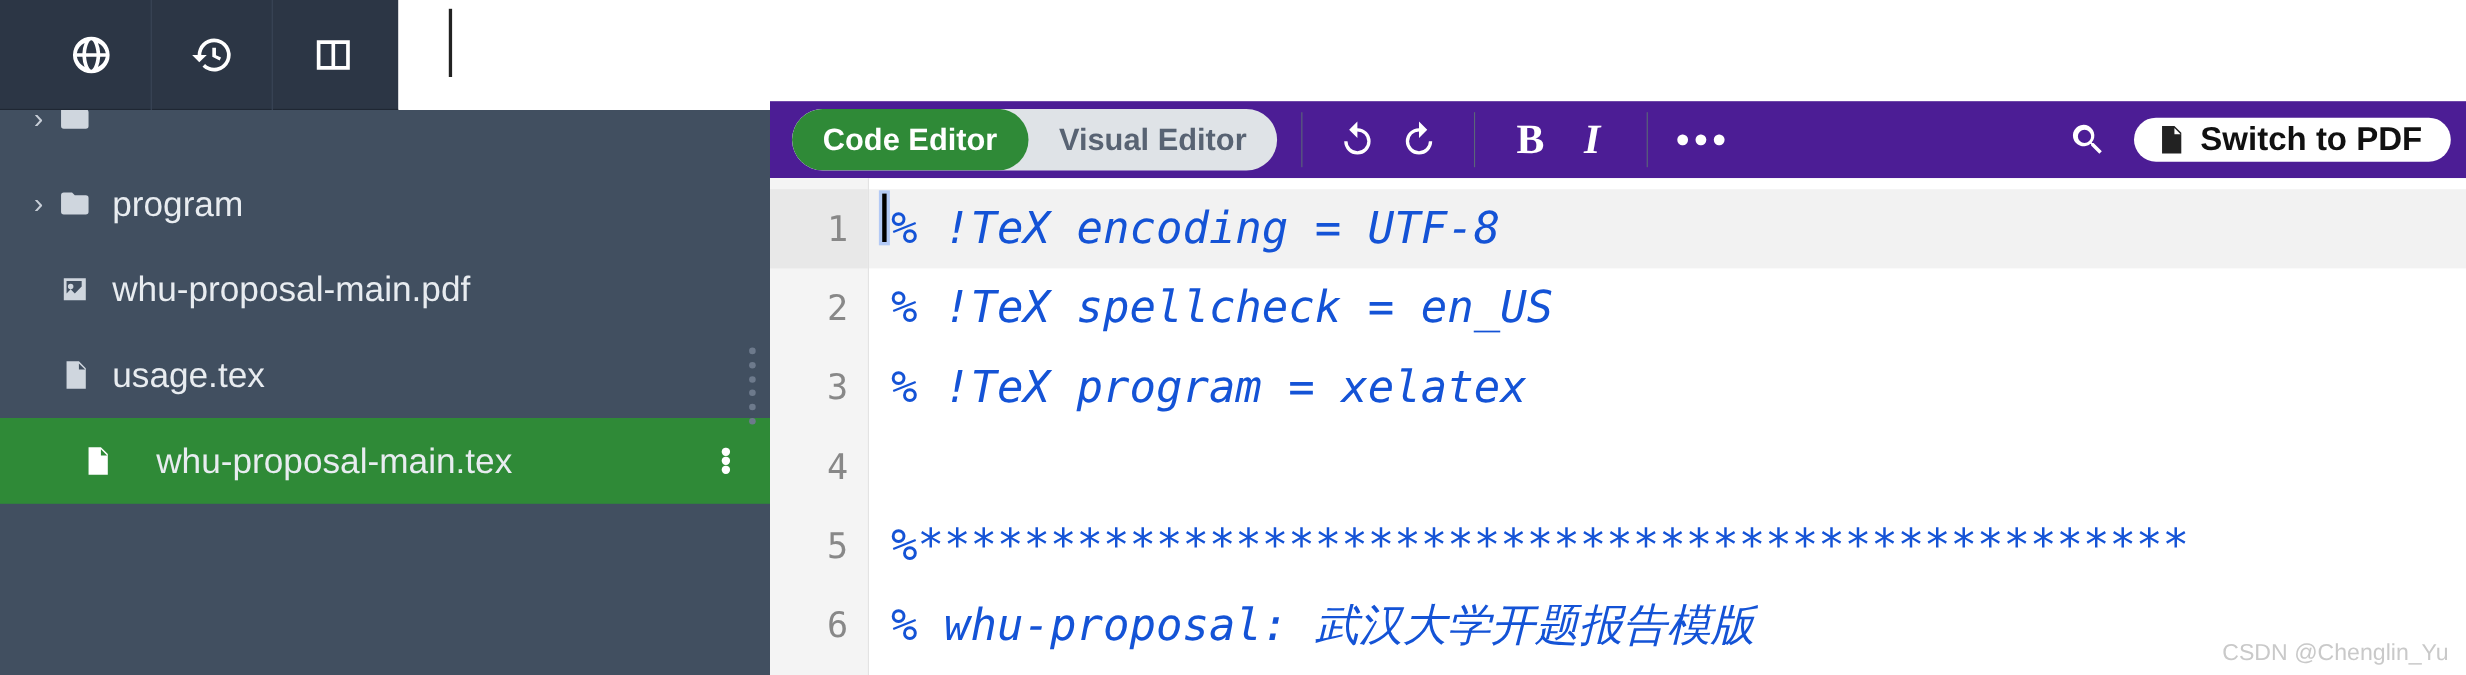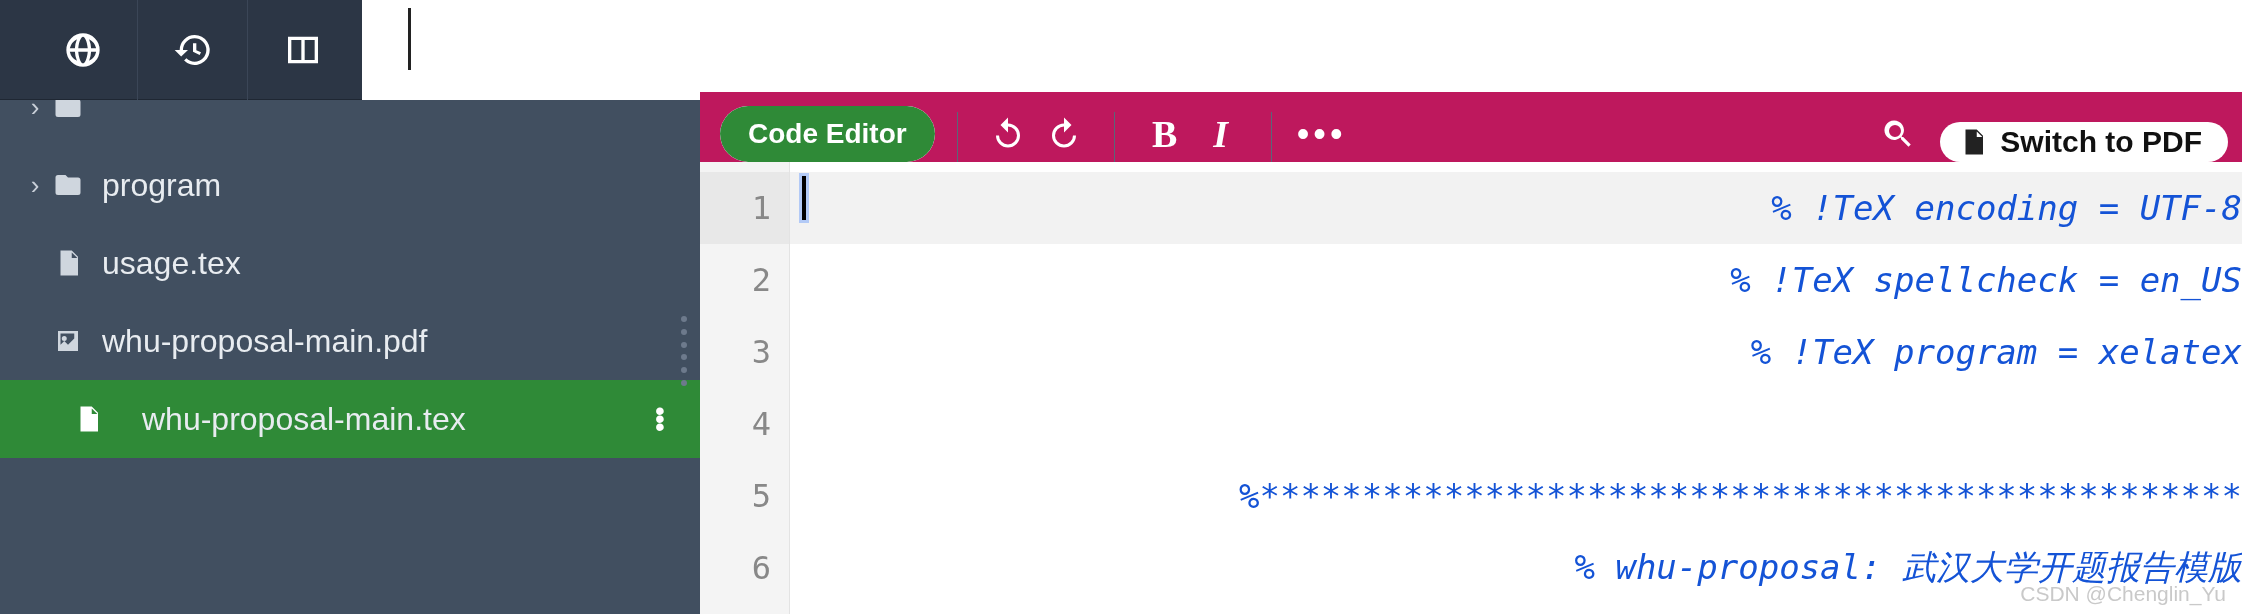--- a/index.html
+++ b/index.html
@@ -41,21 +41,21 @@
   .drag-dots {
     position: absolute; right: 6px; top: 216px; width: 20px; height: 70px;
     display:flex; flex-direction:column; justify-content:space-between; align-items:center;
   }
   .drag-dots i { width:6px; height:6px; background:#6d7a8c; border-radius:50%; }
 
   
   .editor-panel { position:absolute; left:700px; top:0; right:0; height:614px; display:flex; flex-direction:column; }
   .editor-whitebar { height: 92px; background:#fff; }
   .editor-toolbar {
-    height: 70px; background:#be185d; display:flex; align-items:flex-end;
+    height: 70px; background:#4c1d95; display:flex; align-items:center;
     padding: 0 14px; gap: 0;
   }
   .mode-toggle {
     display:flex; background:#dfe3e7; border-radius: 40px; height: 56px; margin-left: 6px;
     overflow:hidden; align-items:center;
   }
   .mode-toggle .mode-btn {
     padding: 0 28px; height:56px; display:flex; align-items:center;
     font-size: 28px; font-weight:700;
   }
@@ -83,21 +83,21 @@
   .gutter .ln {
     height: 72px; display:flex; align-items:center; justify-content:flex-end;
     padding-right: 18px; font-family: ui-monospace, Menlo, Consolas, monospace;
     font-size: 32px; color:#888;
   }
   .gutter .ln.current { background:#e8e8e8; }
   .code-lines { flex:1; padding-top:10px; position:relative; }
   .code-lines .line {
     height:72px; display:flex; align-items:center;
     font-family: ui-monospace, Menlo, Consolas, monospace;
-    font-size: 34px; padding-left: 20px; white-space:pre;justify-content:flex-end;
+    font-size: 40px; padding-left: 20px; white-space:pre;
   }
   .code-lines .line.current { background:#f2f2f2; }
   .comment { color:#1453d6; font-style:italic; }
   .code-cursor {
     position:absolute; left:12px; top:14px; width:4px; height:44px;
     background:#000; box-shadow: 0 0 0 3px rgba(64,128,255,0.35);
   }
   .watermark {
     position:absolute; right:16px; bottom:8px; font-size:21px; color:#c9c9c9;
     font-family: Arial, sans-serif;
@@ -141,33 +141,33 @@
           <svg viewBox="0 0 24 24">
             <path d="M10 4l2 2h8a2 2 0 012 2v10a2 2 0 01-2 2H4a2 2 0 01-2-2V6a2 2 0 012-2h6z"></path>
           </svg>
         </span>
         <span class="label">program</span>
       </div>
       <div class="file-row">
         <span class="chev"></span>
         <span class="icon">
           <svg viewBox="0 0 24 24">
+            <path d="M4 4h16v16H4V4zm2 2v9l3-3 3 3 5-5v-4H6zm3 2a2 2 0 110 4 2 2 0 010-4z"></path>
+          </svg>
+        </span>
+        <span class="label">whu-proposal-main.pdf</span>
+      </div>
+      <div class="file-row">
+        <span class="chev"></span>
+        <span class="icon">
+          <svg viewBox="0 0 24 24">
             <path d="M6 2h9l5 5v15H6V2zm9 1.5V8h4.5L15 3.5z"></path>
           </svg>
         </span>
         <span class="label">usage.tex</span>
-      </div>
-      <div class="file-row">
-        <span class="chev"></span>
-        <span class="icon">
-          <svg viewBox="0 0 24 24">
-            <path d="M4 4h16v16H4V4zm2 2v9l3-3 3 3 5-5v-4H6zm3 2a2 2 0 110 4 2 2 0 010-4z"></path>
-          </svg>
-        </span>
-        <span class="label">whu-proposal-main.pdf</span>
       </div>
       <div class="file-row selected">
         <span class="chev"></span>
         <span class="icon">
           <svg viewBox="0 0 24 24">
             <path d="M6 2h9l5 5v15H6V2zm9 1.5V8h4.5L15 3.5z"></path>
           </svg>
         </span>
         <span class="label">whu-proposal-main.tex</span>
         <div class="menu-dots">
@@ -185,20 +185,21 @@
       <i></i>
       <i></i>
   </div>
 </div>
 
 <div class="editor-panel">
   <div class="editor-whitebar"></div>
   <div class="editor-toolbar">
     <div class="mode-toggle">
       <div class="mode-btn active">Code Editor</div>
+      <div class="mode-btn inactive">Visual Editor</div>
     </div>
     <div class="tb-sep"></div>
     <div class="tb-btn">
       <svg viewBox="0 0 24 24">
           <path d="M12 5V1L7 6l5 5V7a6 6 0 11-6 6H4a8 8 0 108-8z"></path>
         </svg>
     </div>
     <div class="tb-btn">
       <svg viewBox="0 0 24 24">
           <path d="M12 5V1l5 5-5 5V7a6 6 0 106 6h2a8 8 0 11-8-8z"></path>

